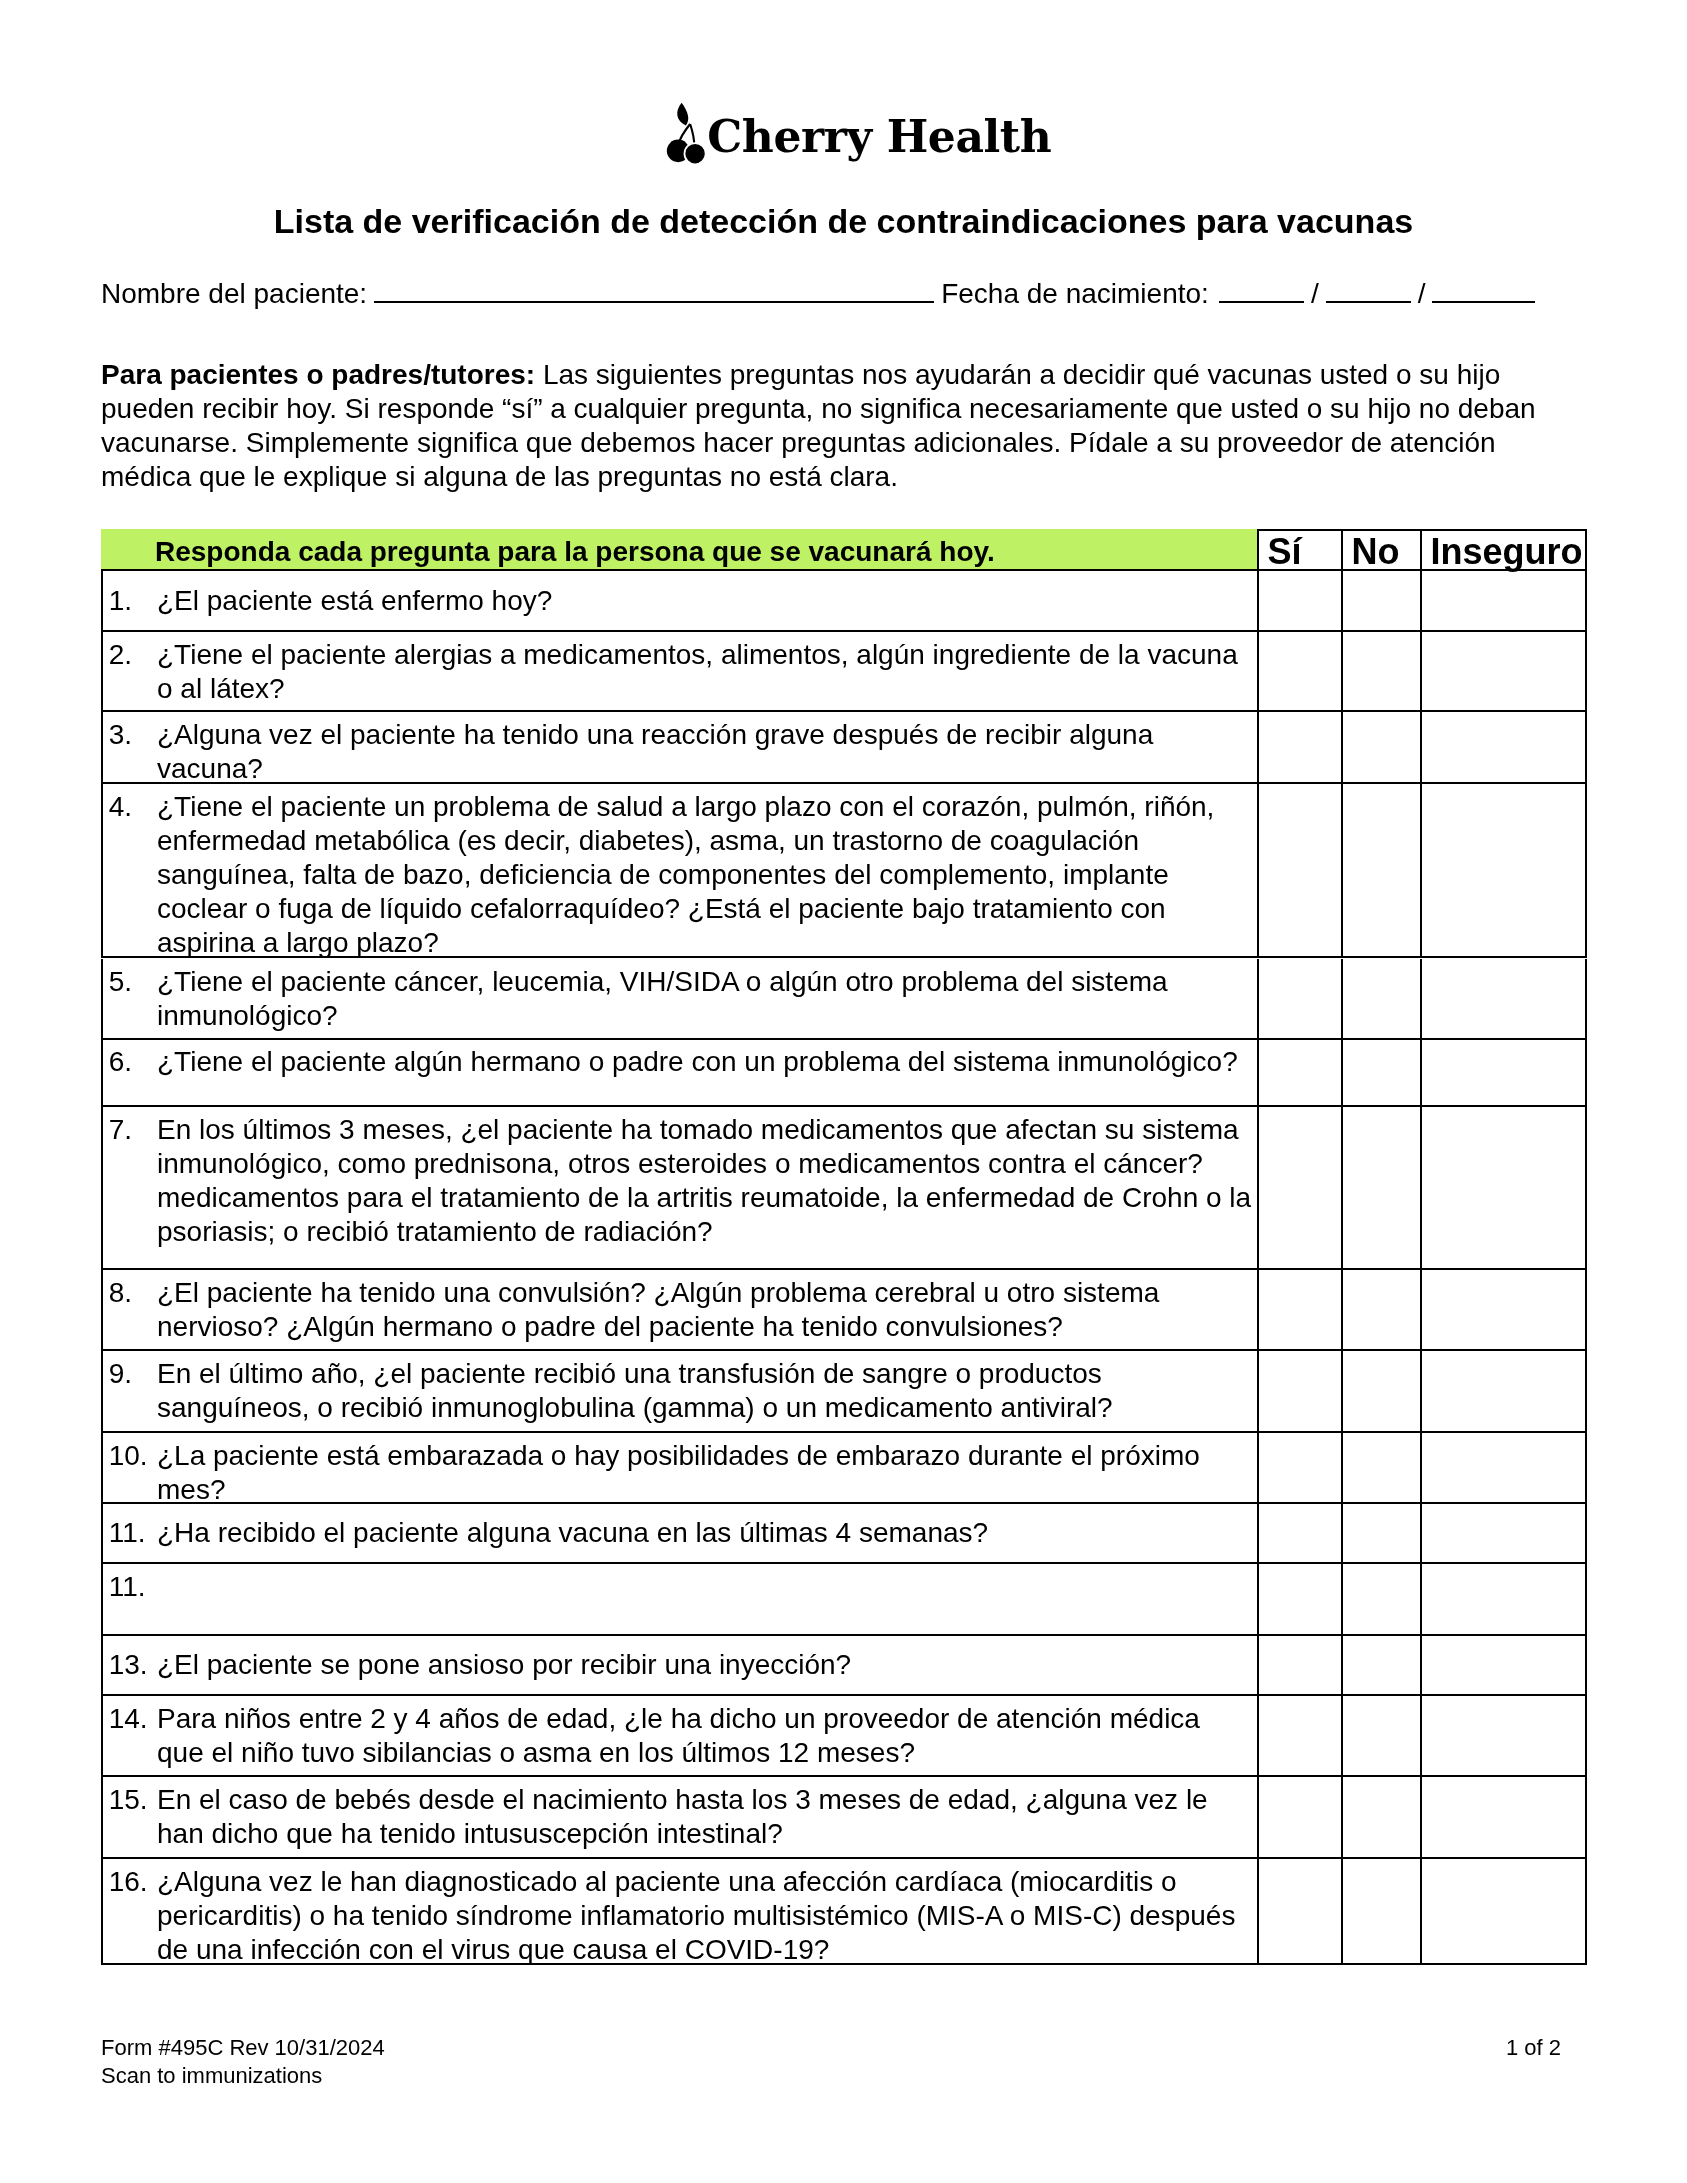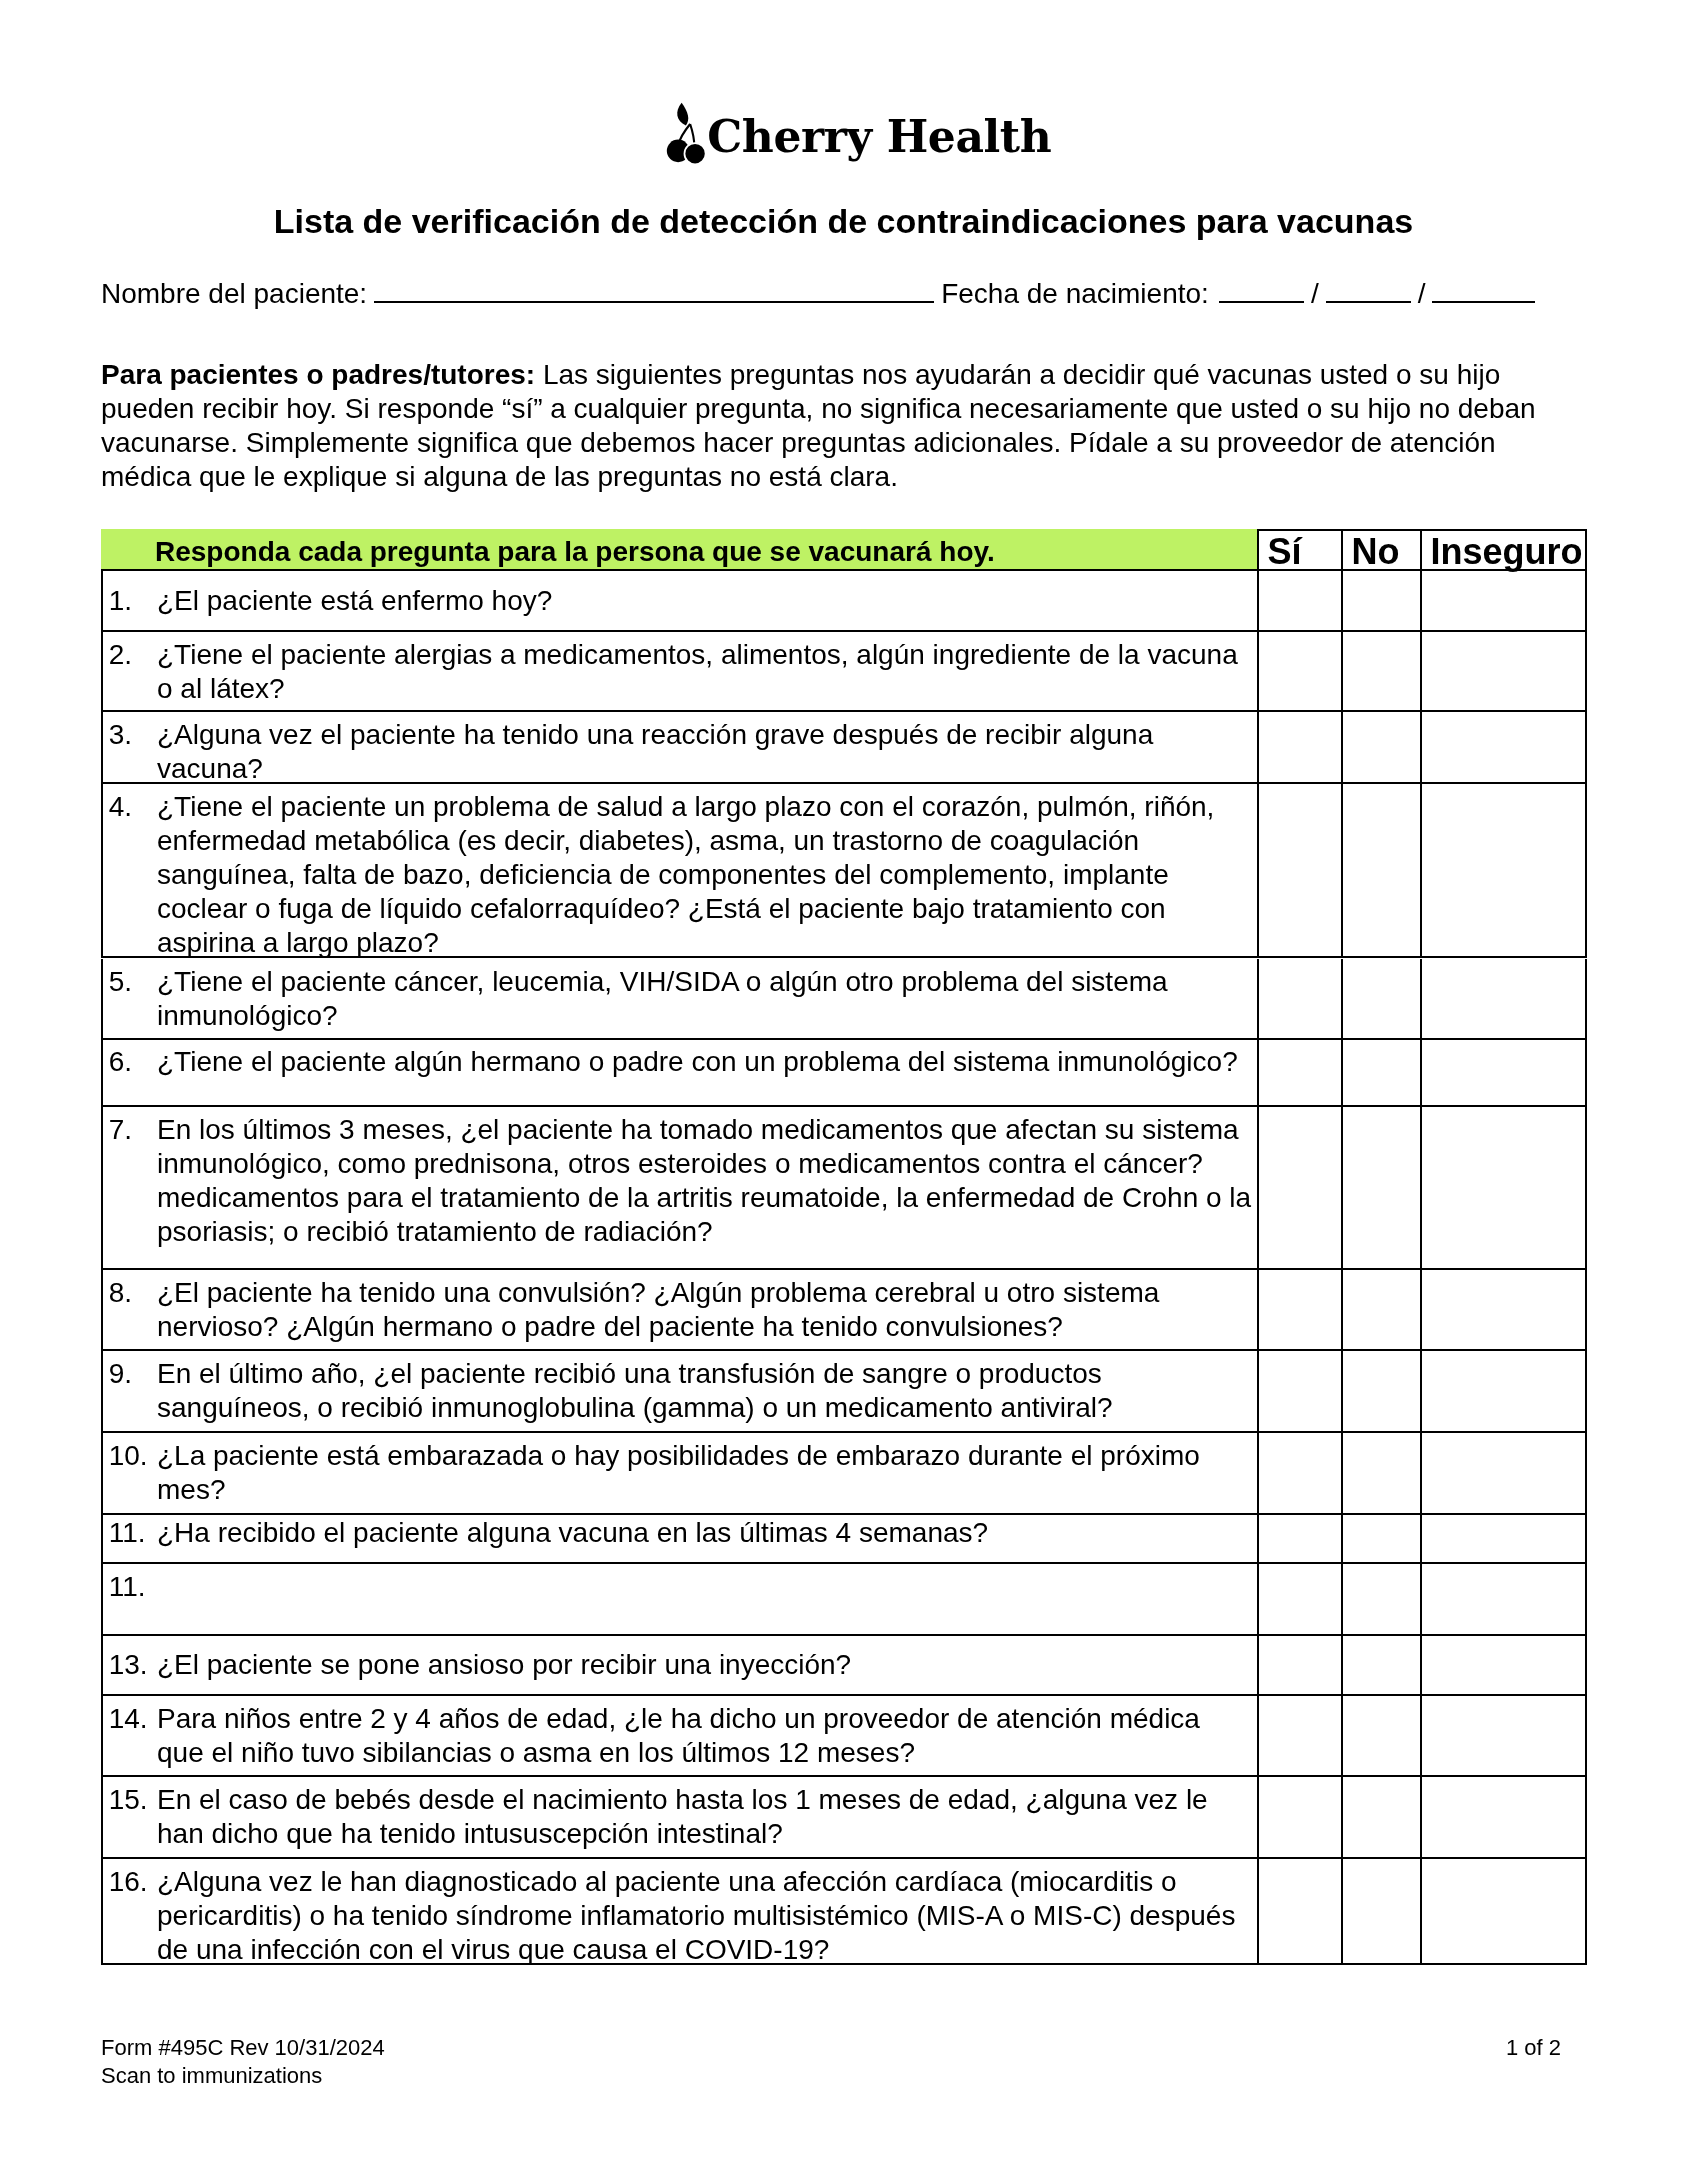--- a/index.html
+++ b/index.html
@@ -172,21 +172,21 @@
       </div>
       <div class="row" style="top: 822px; height: 82px;">
         <div class="cell qcell">
           <span class="num">9.</span>
           <span class="qtext">En el último año, ¿el paciente recibió una transfusión de sangre o productos sanguíneos, o recibió inmunoglobulina (gamma) o un medicamento antiviral?</span>
         </div>
         <div class="cell c-si box"></div>
         <div class="cell c-no box"></div>
         <div class="cell c-ins box"></div>
       </div>
-      <div class="row" style="top: 904px; height: 82px;">
+      <div class="row" style="top: 904px; height: 71px;">
         <div class="cell qcell">
           <span class="num">10.</span>
           <span class="qtext">¿La paciente está embarazada o hay posibilidades de embarazo durante el próximo mes?</span>
         </div>
         <div class="cell c-si box"></div>
         <div class="cell c-no box"></div>
         <div class="cell c-ins box"></div>
       </div>
       <div class="row vcenter" style="top: 975px; height: 60px; padding-left: 41px;">
         <div class="cell qcell">
@@ -219,21 +219,21 @@
           <span class="num">14.</span>
           <span class="qtext">Para niños entre 2 y 4 años de edad, ¿le ha dicho un proveedor de atención médica que el niño tuvo sibilancias o asma en los últimos 12 meses?</span>
         </div>
         <div class="cell c-si box"></div>
         <div class="cell c-no box"></div>
         <div class="cell c-ins box"></div>
       </div>
       <div class="row" style="top: 1248px; height: 82px;">
         <div class="cell qcell">
           <span class="num">15.</span>
-          <span class="qtext">En el caso de bebés desde el nacimiento hasta los 1 meses de edad, ¿alguna vez le han dicho que ha tenido intususcepción intestinal?</span>
+          <span class="qtext">En el caso de bebés desde el nacimiento hasta los 3 meses de edad, ¿alguna vez le han dicho que ha tenido intususcepción intestinal?</span>
         </div>
         <div class="cell c-si box"></div>
         <div class="cell c-no box"></div>
         <div class="cell c-ins box"></div>
       </div>
       <div class="row" style="top: 1330px; height: 106px;">
         <div class="cell qcell">
           <span class="num">16.</span>
           <span class="qtext">¿Alguna vez le han diagnosticado al paciente una afección cardíaca (miocarditis o pericarditis) o ha tenido síndrome inflamatorio multisistémico (MIS-A o MIS-C) después de una infección con el virus que causa el COVID-19?</span>
         </div>

